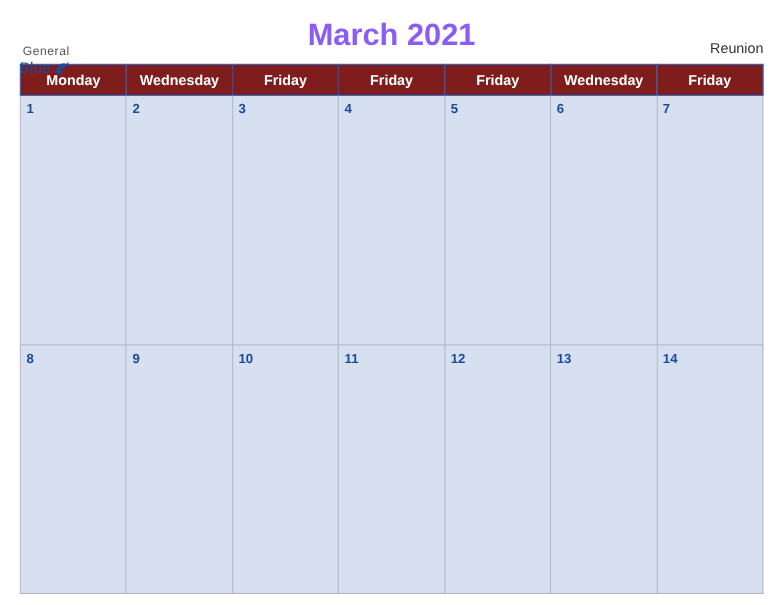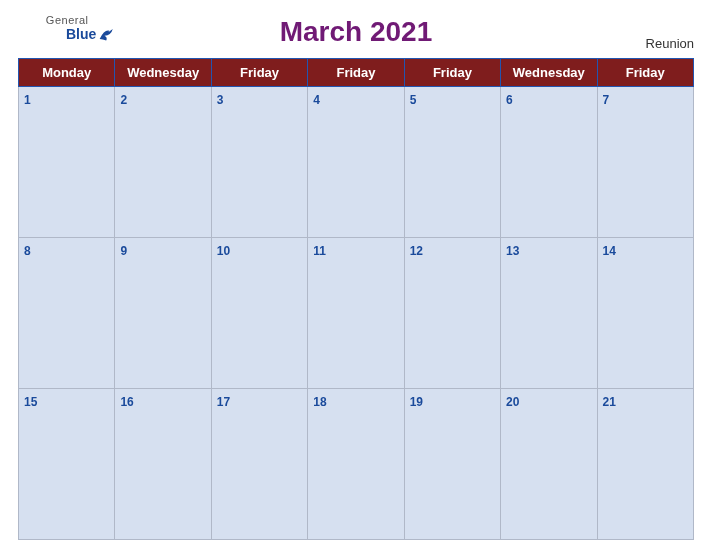--- a/index.html
+++ b/index.html
@@ -25,37 +25,37 @@
       top: 4px;
       display: flex;
       flex-direction: column;
       align-items: center;
     }
     .logo-text-general {
       font-size: 11px;
       color: #555;
       font-weight: normal;
       letter-spacing: 0.5px;
+      margin-top: 27px;
     }
     .logo-text-blue {
       font-size: 14px;
-      font-weight: bold;
+      font-weight: normal;
       color: #1a4a9b;
       display: flex;
       align-items: center;
-      margin-left: 48px;
     }
     .logo-bird {
       width: 18px;
       height: 14px;
       margin-left: 2px;
     }
     .calendar-title {
       font-size: 28px;
-      color: #701a75;
+      color: #8b5cf6;
       font-weight: bold;
       text-align: center;
     }
     .region-label {
       position: absolute;
       right: 0;
       top: 26px;
       font-size: 13px;
       color: #333;
     }
@@ -140,23 +140,14 @@
       </tr>
       <tr class="row-header">
         <td><span class="day-number">8</span></td>
         <td><span class="day-number">9</span></td>
         <td><span class="day-number">10</span></td>
         <td><span class="day-number">11</span></td>
         <td><span class="day-number">12</span></td>
         <td><span class="day-number">13</span></td>
         <td><span class="day-number">14</span></td>
       </tr>
-      <tr class="row-header">
-        <td><span class="day-number">15</span></td>
-        <td><span class="day-number">16</span></td>
-        <td><span class="day-number">17</span></td>
-        <td><span class="day-number">18</span></td>
-        <td><span class="day-number">19</span></td>
-        <td><span class="day-number">20</span></td>
-        <td><span class="day-number">21</span></td>
-      </tr>
     </tbody>
 </table>
 
 </body></html>

